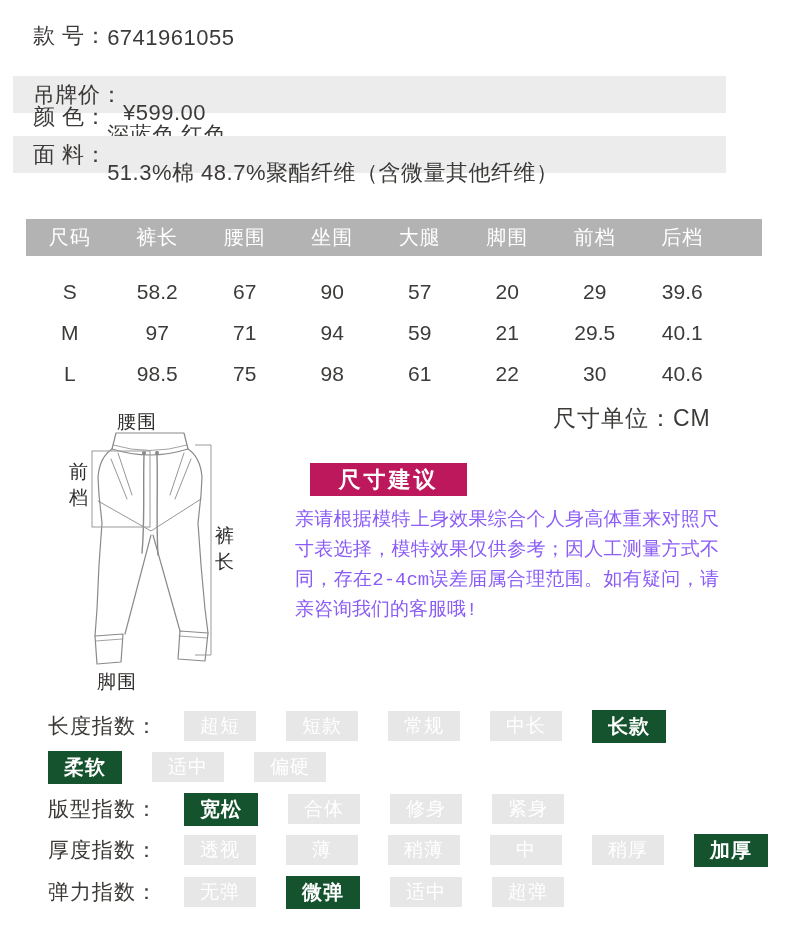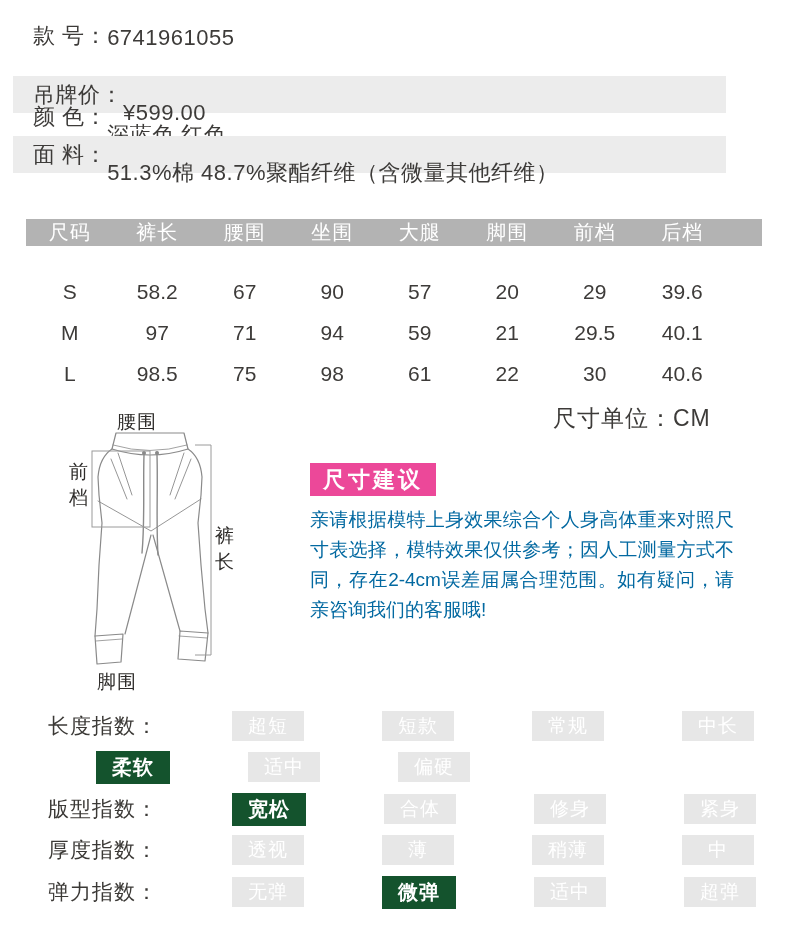--- a/index.html
+++ b/index.html
@@ -7,49 +7,49 @@
   .canvas{position:relative;width:790px;height:940px;background:#ffffff;overflow:hidden;}
 
   
   .spec-row{position:absolute;left:13px;width:713px;height:37px;display:flex;align-items:center;
             padding-left:20px;box-sizing:border-box;font-size:22px;letter-spacing:.5px;}
   .spec-row.striped{background:#ececec;}
   .spec-label{white-space:pre;}
   .spec-value{white-space:pre;margin-top:36px;}
 
   
-  .tbl-header{position:absolute;left:26px;top:219px;width:736px;height:27px;background:#b3b3b3;
+  .tbl-header{position:absolute;left:26px;top:219px;width:736px;height:37px;background:#b3b3b3;
               display:flex;align-items:center;}
   .tbl-grid{display:grid;grid-template-columns:repeat(8,87.5px);width:700px;}
   .tbl-header .cell{color:#ffffff;font-size:20px;text-align:center;letter-spacing:1px;}
   .tbl-row{position:absolute;left:26px;width:700px;height:41px;display:grid;
            grid-template-columns:repeat(8,87.5px);align-items:center;}
   .tbl-row .cell{font-size:21px;text-align:center;}
 
   .unit-note{position:absolute;left:553px;top:403px;font-size:23px;letter-spacing:1px;}
 
   
   .diagram{position:absolute;left:55px;top:403px;width:255px;height:295px;}
   .diagram svg{position:absolute;left:0;top:0;}
   .dlabel{position:absolute;font-size:19px;color:#2e2c2a;letter-spacing:1px;}
   .dlabel.vertical{width:22px;display:inline-block;word-break:break-all;line-height:26px;letter-spacing:0;}
 
   
-  .advice-title{position:absolute;left:310px;top:463px;width:126px;height:33px;background:#ec4899;
+  .advice-title{position:absolute;left:310px;top:463px;width:157px;height:33px;background:#be185d;
                 color:#ffffff;font-size:22px;font-weight:bold;display:flex;align-items:center;
                 justify-content:center;letter-spacing:3px;}
-  .advice-body{position:absolute;left:310px;top:505px;width:424px;font-size:19px;line-height:30px;
-               color:#0369a1;text-align:justify;}
+  .advice-body{position:absolute;left:295px;top:505px;width:424px;font-size:19px;line-height:30px;
+               color:#8b5cf6;text-align:justify;font-family:Liberation Mono, monospace;}
 
   
   .idx-row{position:absolute;left:48px;height:36px;display:flex;align-items:center;}
   .idx-label{width:136px;font-size:21px;color:#3b3936;letter-spacing:1px;flex:0 0 136px;}
   .chips{display:flex;gap:30px;align-items:center;}
   .chip{width:72px;height:30px;background:#e7e7e7;color:#ffffff;font-size:19px;
-        display:flex;align-items:center;justify-content:center;letter-spacing:1px;margin-left:48px;}
+        display:flex;align-items:center;justify-content:center;letter-spacing:1px;}
   .chip.sel{width:74px;height:33px;background:#14532d;font-weight:bold;font-size:20px;}
 </style>
 </head>
 <body>
 
 <div class="canvas">
 
   <div class="spec-row" style="top:14px;align-items:flex-end;">
     <span class="spec-label">款 号：</span>
       <span class="spec-value">6741961055</span>

